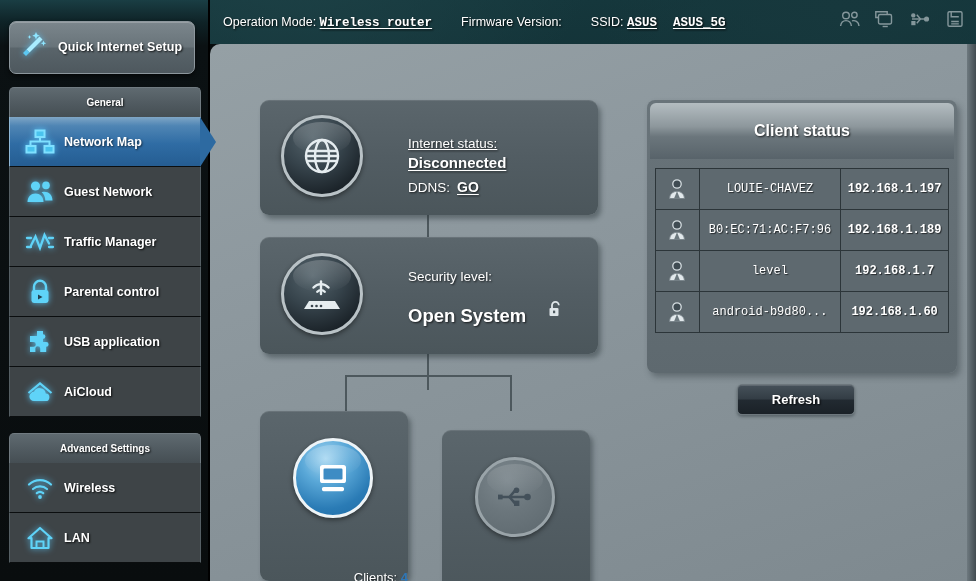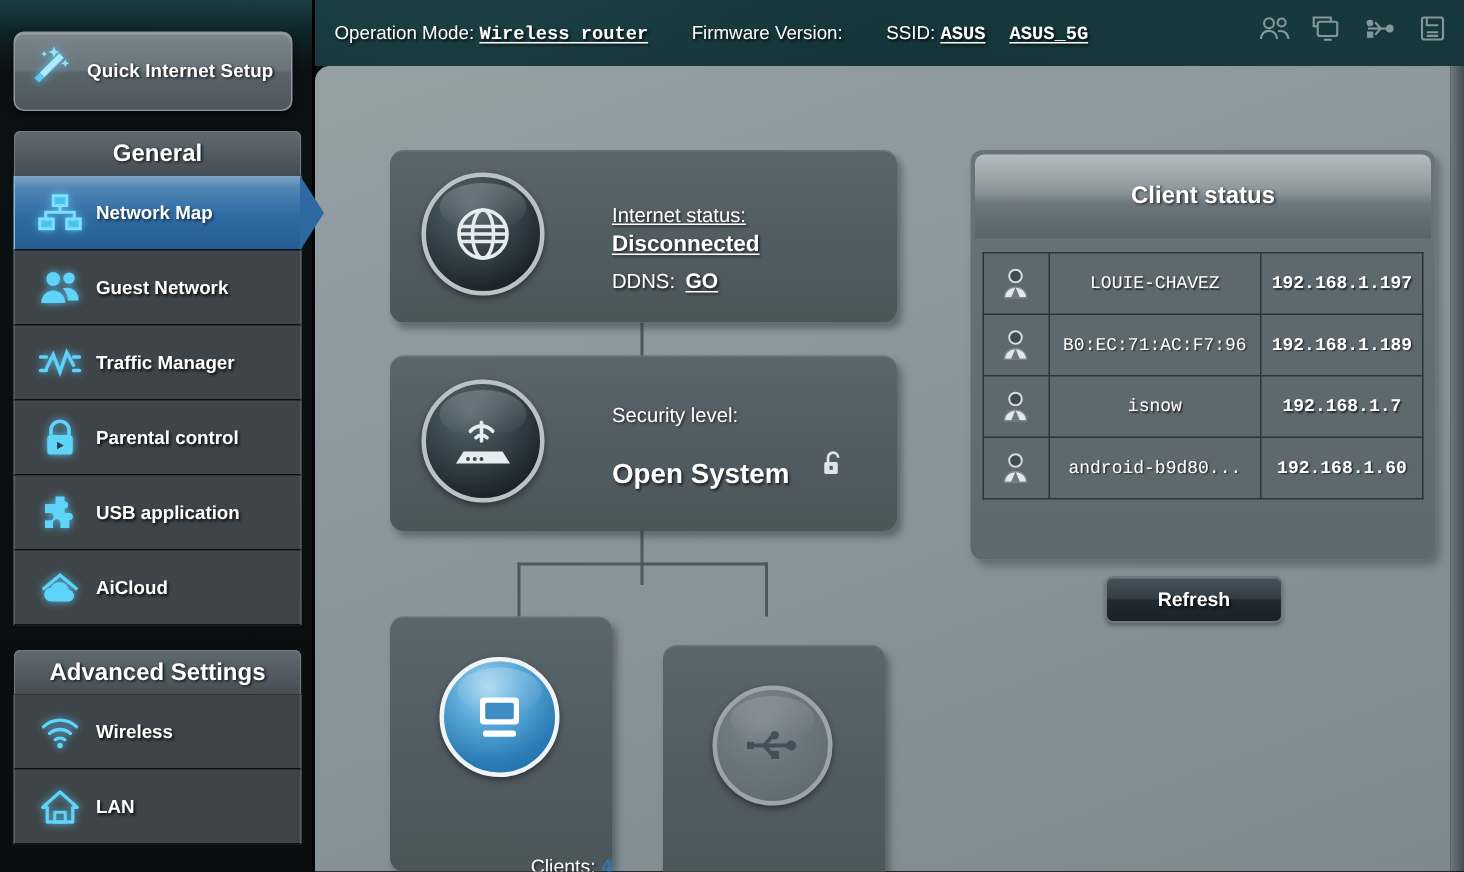--- a/index.html
+++ b/index.html
@@ -49,21 +49,21 @@
     color: #fff; font-size: 12.5px; font-weight: bold; line-height: 15px;
     text-shadow: 1px 1px 2px rgba(0,0,0,.85); letter-spacing: .1px;
     margin-left: 7px;
   }
 
   .sec-head {
     margin: 0 9px; height: 30px; border-radius: 5px 5px 0 0;
     background: linear-gradient(180deg, #5f6a70 0%, #505a60 55%, #454e53 100%);
     border: 1px solid #717b81; border-bottom: none;
     display: flex; align-items: center; justify-content: center;
-    color: #fff; font-size: 16px; font-weight: bold;
+    color: #fff; font-size: 10px; font-weight: bold;
     text-shadow: 1px 1px 2px rgba(0,0,0,.85);
   }
   .nav-list { margin: 0 9px; }
   .nav-item {
     position: relative; height: 50px;
     background: #3e4447;
     border-bottom: 1px solid #0b0e0f;
     border-left: 1px solid #555f64; border-right: 1px solid #555f64;
     display: flex; align-items: center; padding-left: 10px;
     cursor: pointer;
@@ -507,21 +507,21 @@
           <td class="c-ip">192.168.1.189</td>
         </tr>
         <tr>
           <td class="c-ico">
             <svg width="20" height="22" viewBox="0 0 20 22" style="vertical-align:middle">
               <circle cx="10" cy="6" r="4.2" fill="#3f4b52" stroke="#d6dee2" stroke-width="1.3"></circle>
               <path d="M2.6 20.5c0-4.3 3.3-7.2 7.4-7.2s7.4 2.9 7.4 7.2z" fill="#e2e9ec" stroke="#7c878d" stroke-width="1"></path>
               <path d="M10 13.3 7 20.5h6z" fill="#6d797f"></path>
             </svg>
           </td>
-          <td class="c-name">isnow</td>
+          <td class="c-name">level</td>
           <td class="c-ip">192.168.1.7</td>
         </tr>
         <tr>
           <td class="c-ico">
             <svg width="20" height="22" viewBox="0 0 20 22" style="vertical-align:middle">
               <circle cx="10" cy="6" r="4.2" fill="#3f4b52" stroke="#d6dee2" stroke-width="1.3"></circle>
               <path d="M2.6 20.5c0-4.3 3.3-7.2 7.4-7.2s7.4 2.9 7.4 7.2z" fill="#e2e9ec" stroke="#7c878d" stroke-width="1"></path>
               <path d="M10 13.3 7 20.5h6z" fill="#6d797f"></path>
             </svg>
           </td>

